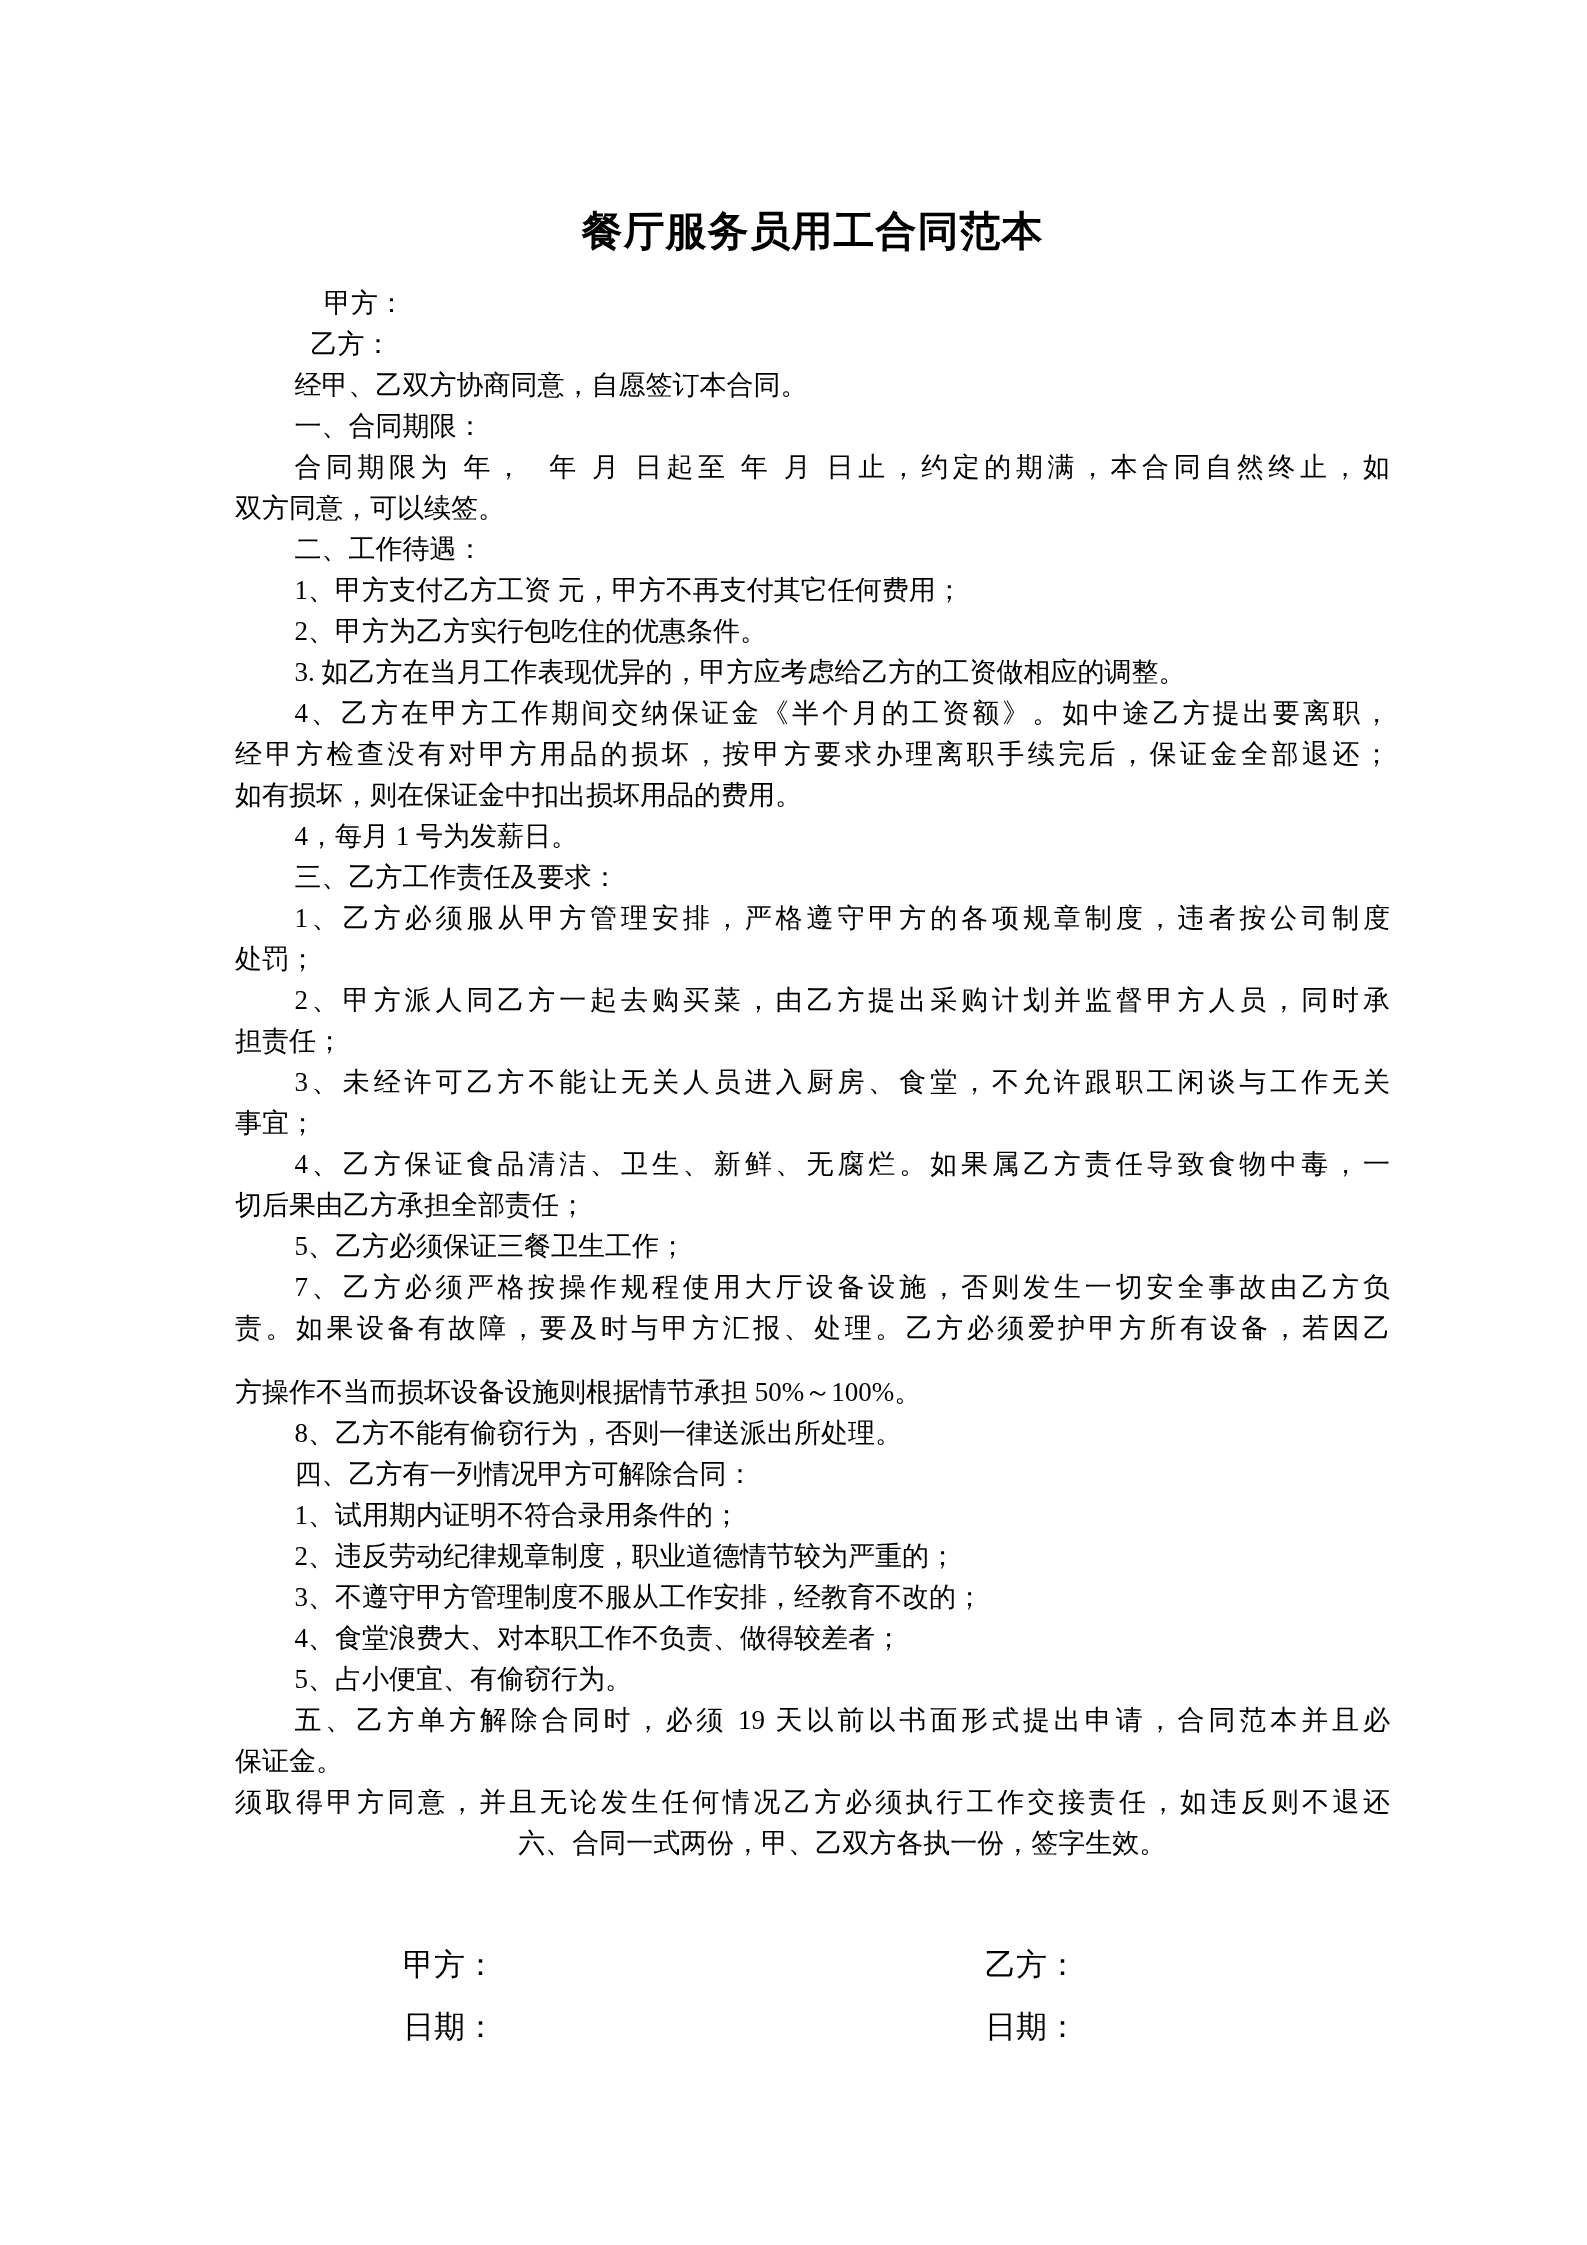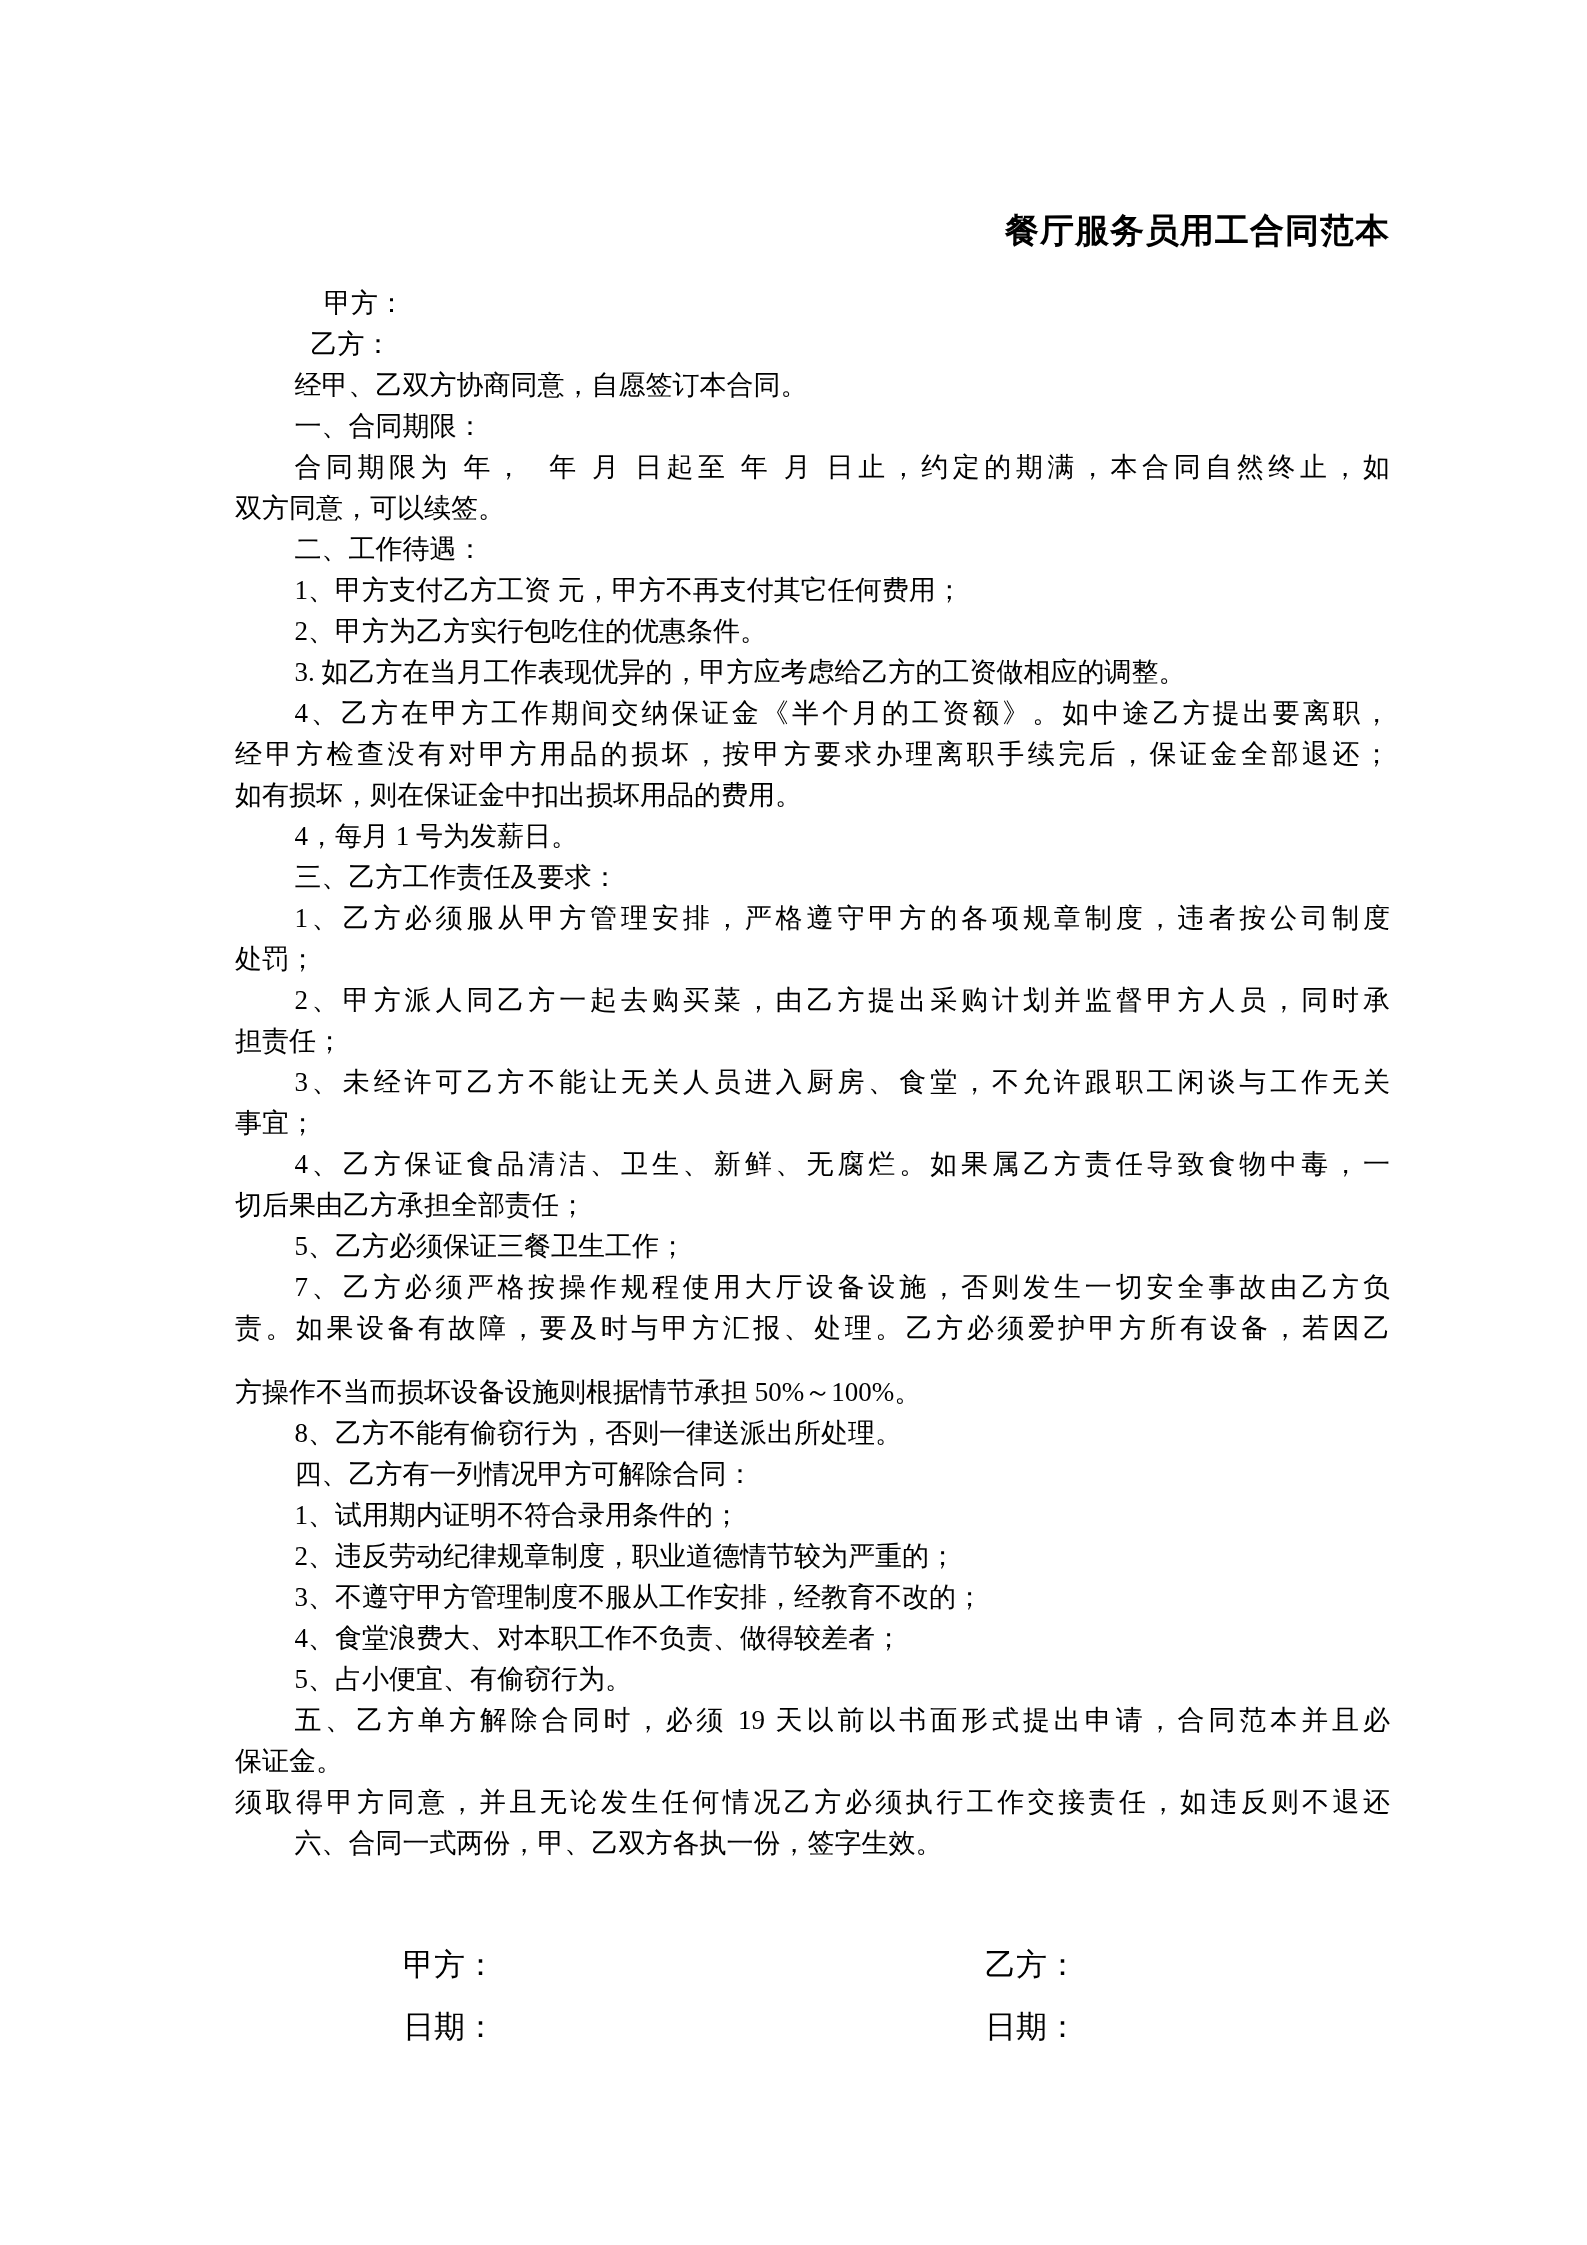--- a/index.html
+++ b/index.html
@@ -13,24 +13,24 @@
     height: 2245px;
     margin: 0 auto;
     background: #ffffff;
     color: #000000;
     font-family: "Liberation Serif", "DejaVu Serif", serif;
     box-sizing: border-box;
     padding: 205px 197px 0 235px;
     overflow: hidden;
   }
   .title {
-    font-size: 34px;
+    font-size: 41px;
     font-weight: bold;
     line-height: 52px;
-    text-align: right;
+    text-align: center;
     letter-spacing: 1px;
     margin-bottom: 26px;
   }
   .doc-body {
     width: 1155px;
   }
   .line {
     font-size: 27px;
     line-height: 41px;
     text-align: left;
@@ -92,20 +92,20 @@
       <div class="line" style="text-indent: 2.2em;">8、乙方不能有偷窃行为，否则一律送派出所处理。</div>
       <div class="line" style="text-indent: 2.2em;">四、乙方有一列情况甲方可解除合同：</div>
       <div class="line" style="text-indent: 2.2em;">1、试用期内证明不符合录用条件的；</div>
       <div class="line" style="text-indent: 2.2em;">2、违反劳动纪律规章制度，职业道德情节较为严重的；</div>
       <div class="line" style="text-indent: 2.2em;">3、不遵守甲方管理制度不服从工作安排，经教育不改的；</div>
       <div class="line" style="text-indent: 2.2em;">4、食堂浪费大、对本职工作不负责、做得较差者；</div>
       <div class="line" style="text-indent: 2.2em;">5、占小便宜、有偷窃行为。</div>
       <div class="line fill" style="text-indent: 2.2em;">五、乙方单方解除合同时，必须 19 天以前以书面形式提出申请，合同范本并且必</div>
       <div class="line" style="text-indent: 0em;">保证金。</div>
       <div class="line fill" style="text-indent: 0em;">须取得甲方同意，并且无论发生任何情况乙方必须执行工作交接责任，如违反则不退还</div>
-      <div class="line" style="text-indent: 2.2em;">六、合同一式两份，甲、乙双方各执一份，签字生效。</div>
+      <div class="line" style="text-indent: 2.2em; text-align: center;">六、合同一式两份，甲、乙双方各执一份，签字生效。</div>
     </div>
 
   <div class="sig">
       <div class="sig-row"><span class="cell-left">甲方：</span><span class="cell-right">乙方：</span></div>
       <div class="sig-row"><span class="cell-left">日期：</span><span class="cell-right">日期：</span></div>
     </div>
 </div>
 
 </body></html>

